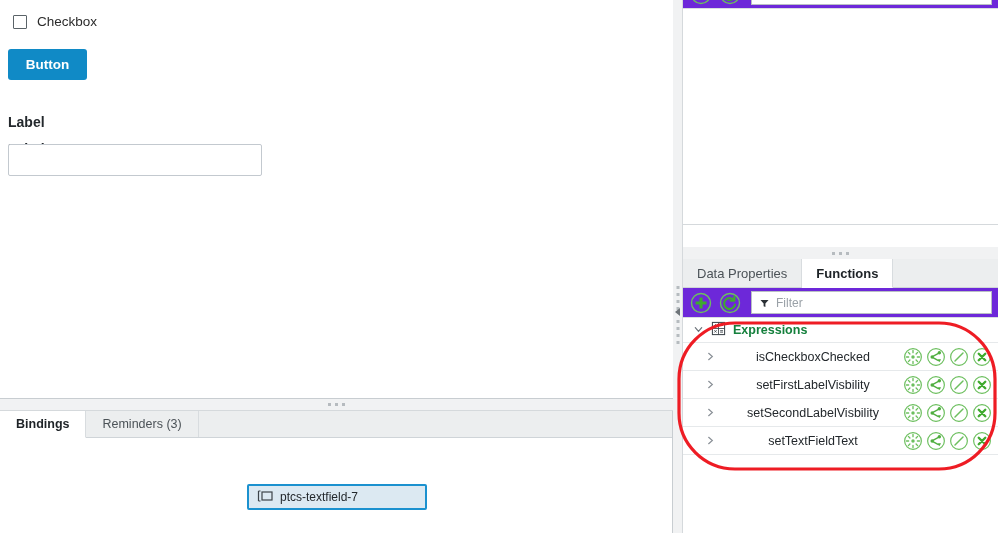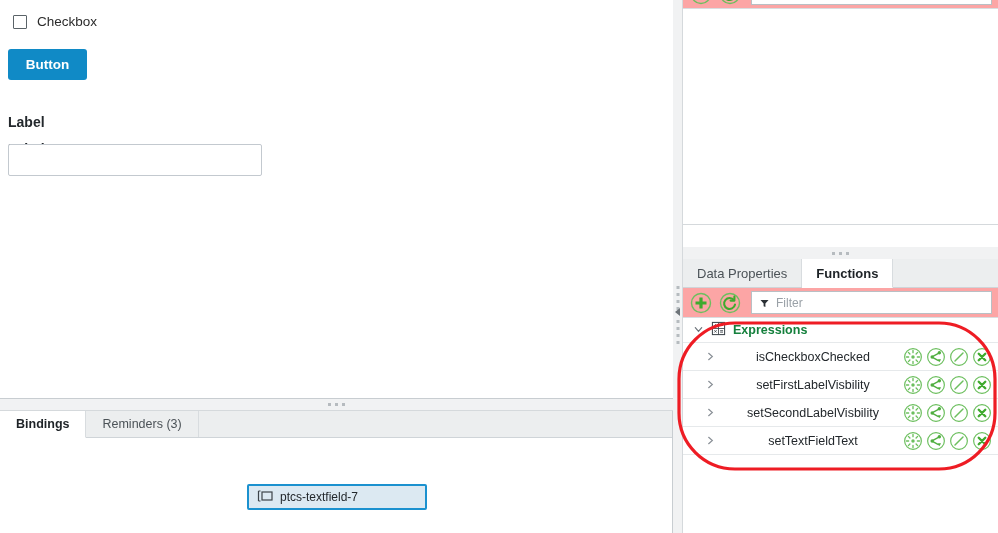--- a/index.html
+++ b/index.html
@@ -104,21 +104,21 @@
     cursor: pointer;
   }
 
   
   .right-top {
     position: absolute; left: 683px; top: 0; width: 315px; height: 247px;
     background: #ffffff;
   }
   .toolbar {
     display: flex; align-items: center; gap: 5px;
-    padding: 0 6px; height: 30px; background: #fca5a5;
+    padding: 0 6px; height: 30px; background: #6d28d9;
     border-bottom: 1px solid #d9dde0;
   }
   .toolbar.clipped { margin-top: -21px; height: 30px; }
   .cbtn { width: 24px; height: 24px; cursor: pointer; flex: 0 0 auto; }
   .filterbox {
     flex: 1 1 auto; height: 23px; margin-left: 4px;
     border: 1px solid #b9bfc4; background: #fff;
     display: flex; align-items: center; gap: 7px; padding: 0 8px;
     cursor: text;
   }

